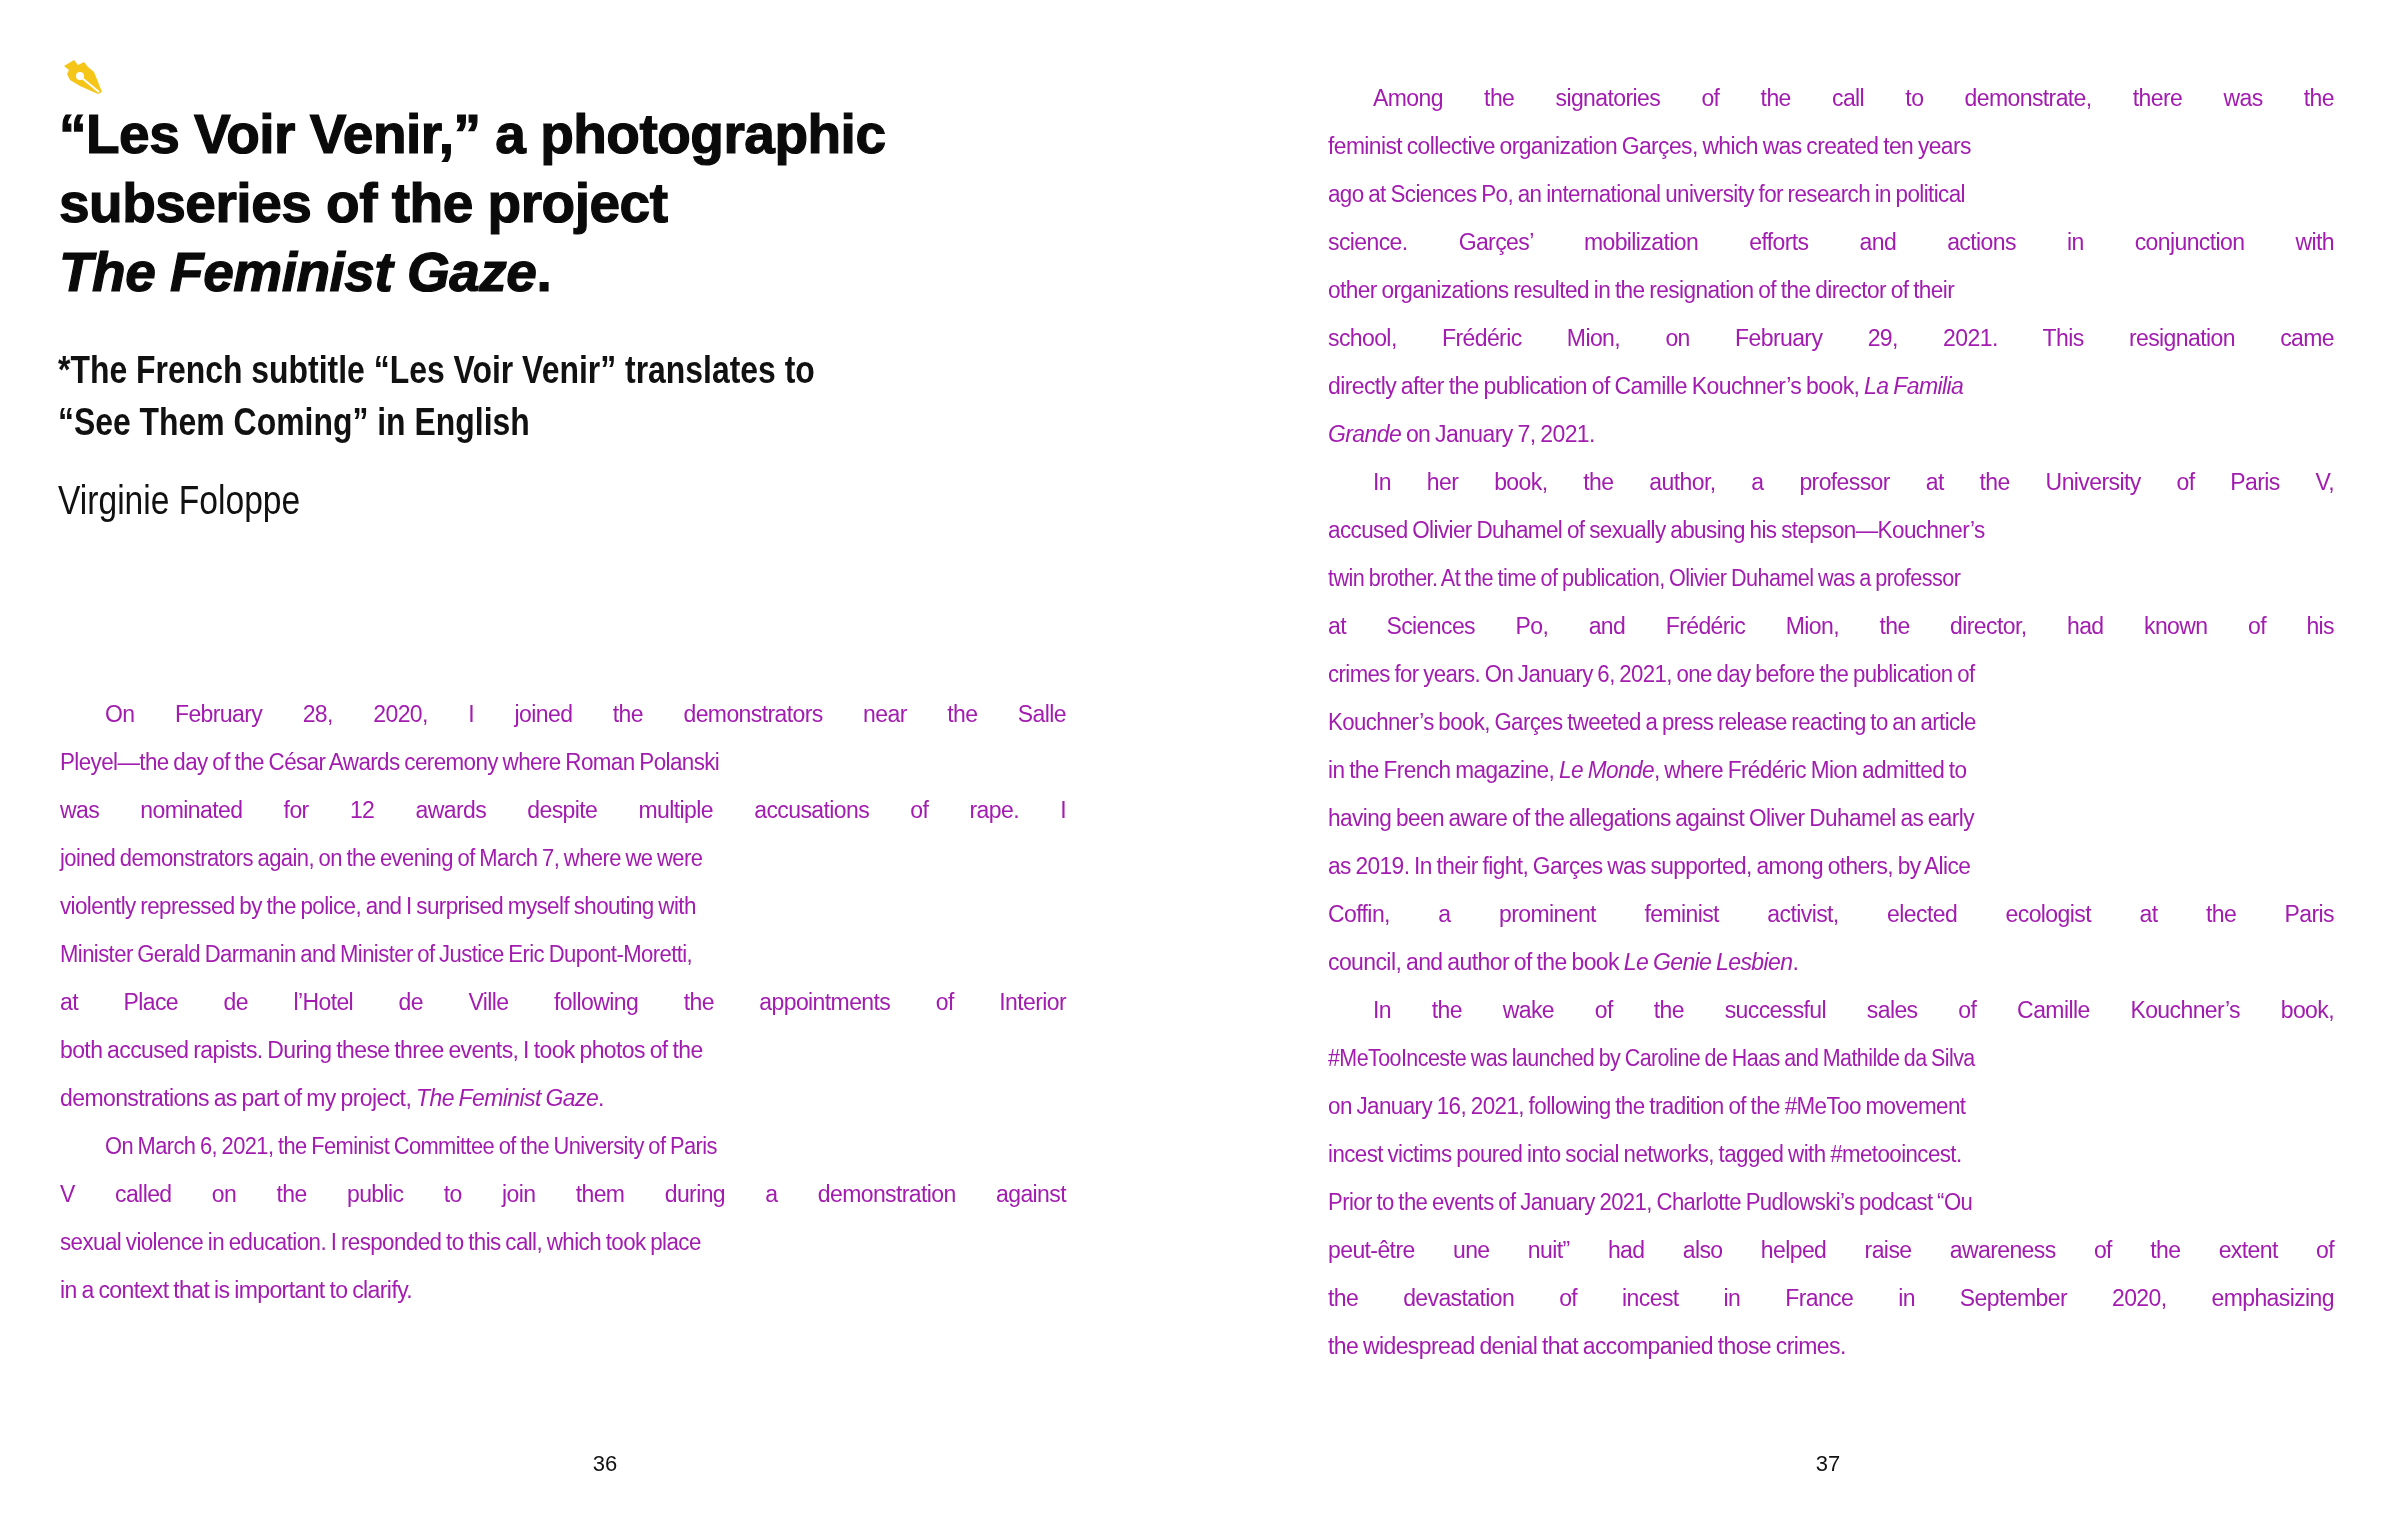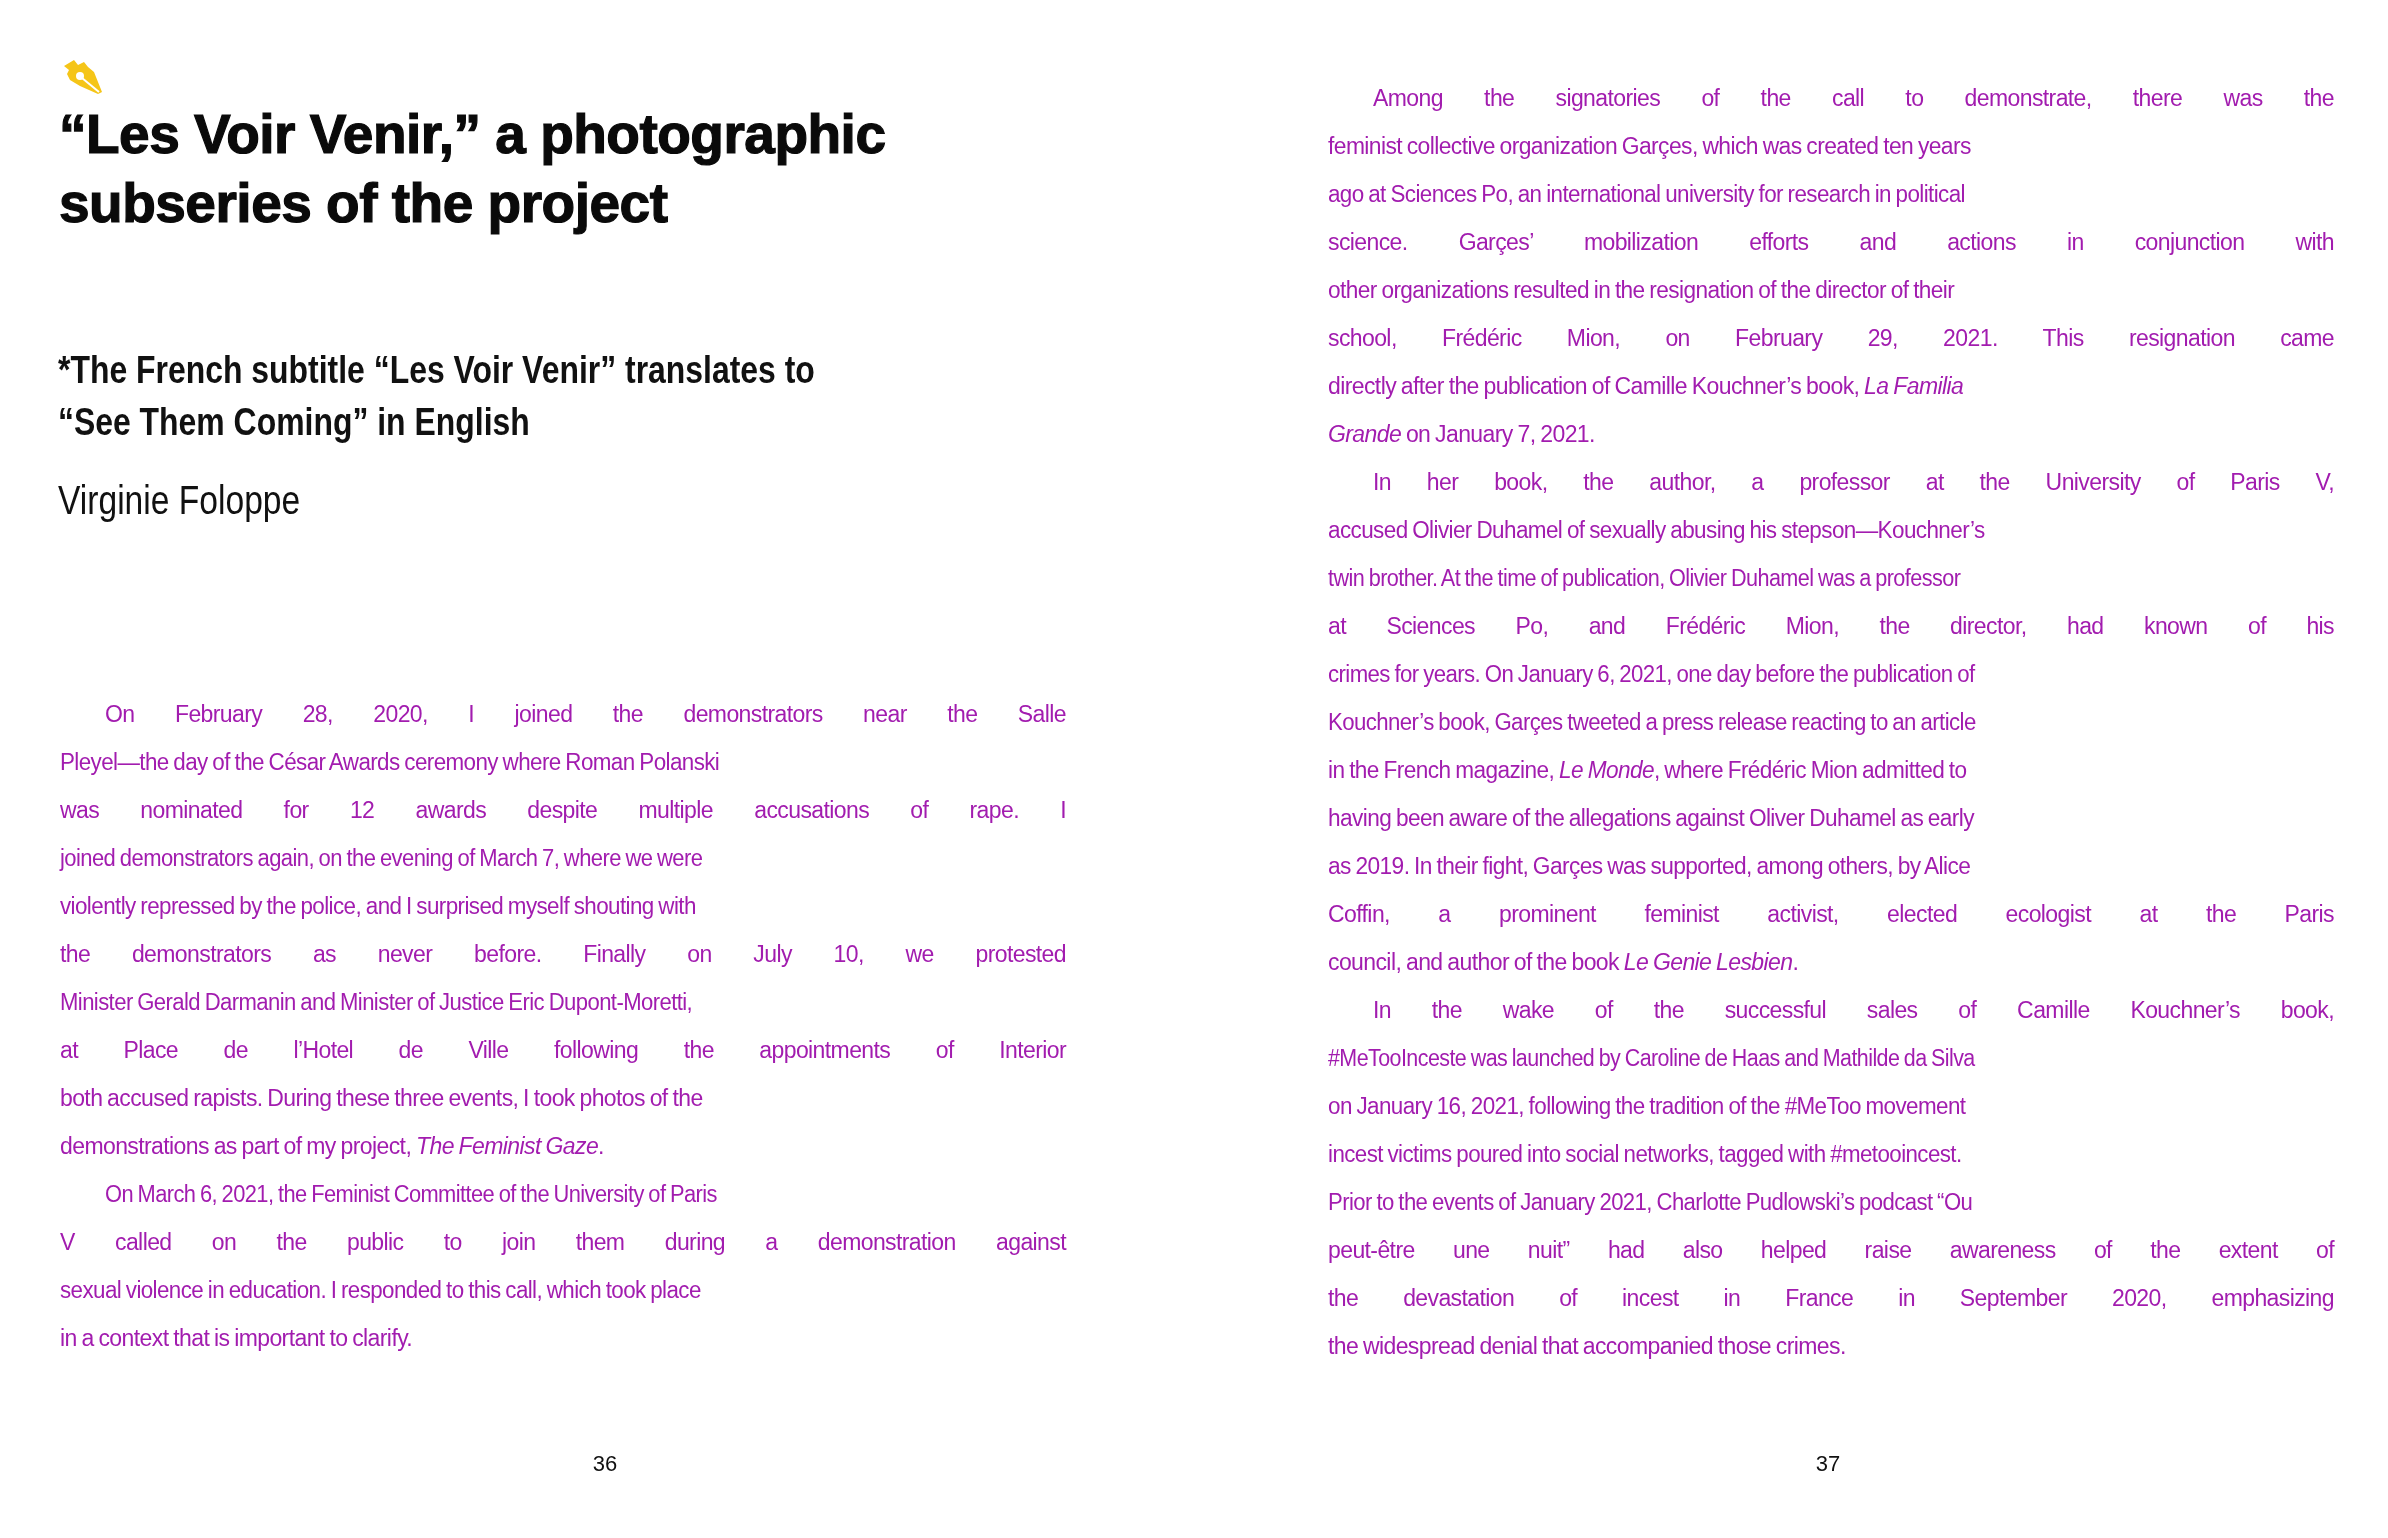--- a/index.html
+++ b/index.html
@@ -66,37 +66,37 @@
 <section class="page page-left">
   <svg class="pen-icon" viewBox="0 0 48 48">
     <path d="M6 10 L16 4 L20 9 L26 6 L30 11 L36 16 L44 36 L40 38 L22 30 L12 24 L9 18 L11 14 Z" fill="#F5C518"></path>
     <circle cx="22" cy="20" r="4" fill="#ffffff"></circle>
     <line x1="24" y1="22" x2="41" y2="36" stroke="#ffffff" stroke-width="2"></line>
   </svg>
 
   <h1 class="title">
     <span class="line">“Les Voir Venir,” a photographic</span>
     <span class="line">subseries of the project</span>
+    <span class="line"><span class="italic">The Feminist Gaze</span><span>.</span></span>
   </h1>
 
   <h2 class="subtitle">
     <span class="line">*The French subtitle “Les Voir Venir” translates to</span>
     <span class="line">“See Them Coming” in English</span>
   </h2>
 
   <div class="author">Virginie Foloppe</div>
 
   <div class="body-col left-body">
     <div class="para">
       <span class="line indent"><span style="white-space: nowrap; word-spacing: -1px;">On February 28, 2020, I joined the demonstrators near the Salle</span></span>
       <span class="line"><span style="white-space: nowrap; display: inline-block; transform-origin: left top; transform: scaleX(0.973739);">Pleyel—the day of the César Awards ceremony where Roman Polanski</span></span>
       <span class="line"><span style="white-space: nowrap; word-spacing: -1px;">was nominated for 12 awards despite multiple accusations of rape. I</span></span>
       <span class="line"><span style="white-space: nowrap; display: inline-block; transform-origin: left top; transform: scaleX(0.95617);">joined demonstrators again, on the evening of March 7, where we were</span></span>
       <span class="line"><span style="white-space: nowrap; display: inline-block; transform-origin: left top; transform: scaleX(0.973534);">violently repressed by the police, and I surprised myself shouting with</span></span>
-      <span class="line"><span style="white-space: nowrap; word-spacing: -1px;">the demonstrators as never before.  Finally on July 10, we protested</span></span>
       <span class="line"><span style="white-space: nowrap; display: inline-block; transform-origin: left top; transform: scaleX(0.959616);">Minister Gerald Darmanin and Minister of Justice Eric Dupont-Moretti,</span></span>
       <span class="line"><span style="white-space: nowrap; word-spacing: -1px;">at Place de l’Hotel de Ville following the appointments of Interior</span></span>
       <span class="line"><span style="white-space: nowrap; display: inline-block; transform-origin: left top; transform: scaleX(0.999135);">both accused rapists. During these three events, I took photos of the</span></span>
       <span class="line end"><span style="white-space: nowrap;"><span>demonstrations as part of my project, </span><em>The Feminist Gaze</em><span>.</span></span></span>
     </div>
     <div class="para">
       <span class="line indent"><span style="white-space: nowrap; display: inline-block; transform-origin: left top; transform: scaleX(0.949809);">On March 6, 2021, the Feminist Committee of the University of Paris</span></span>
       <span class="line"><span style="white-space: nowrap; word-spacing: -1px;">V called on the public to join them during a demonstration against</span></span>
       <span class="line"><span style="white-space: nowrap; display: inline-block; transform-origin: left top; transform: scaleX(0.972028);">sexual violence in education.  I responded to this call, which took place</span></span>
       <span class="line end"><span style="white-space: nowrap;">in a context that is important to clarify.</span></span>

